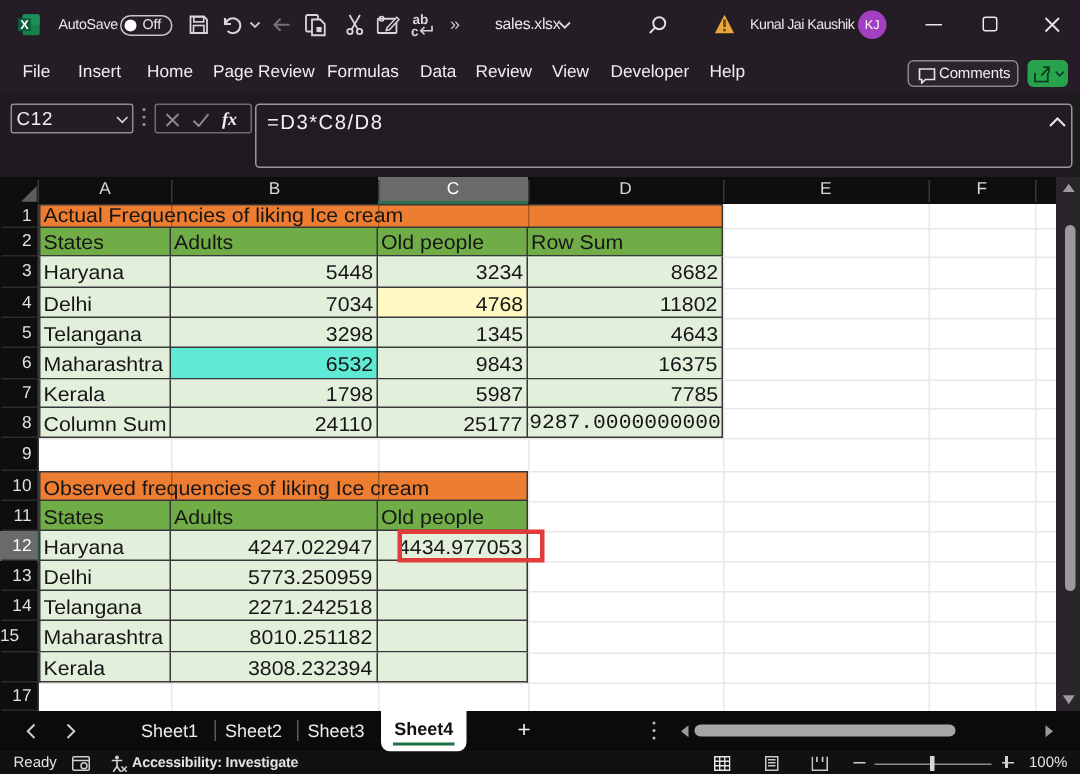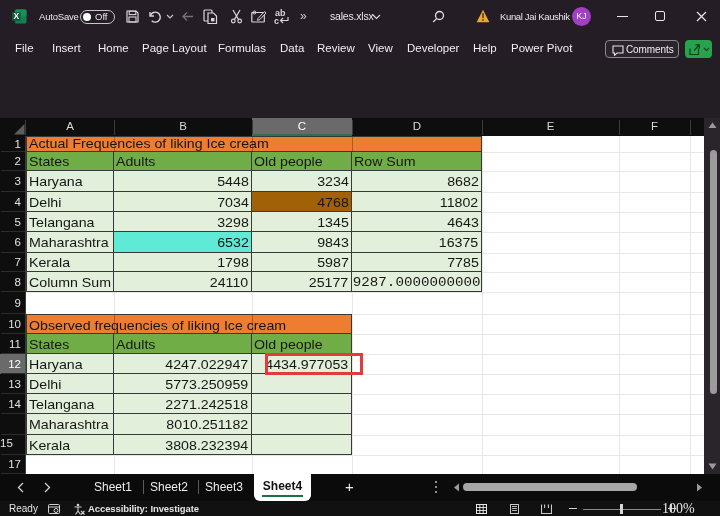--- a/index.html
+++ b/index.html
@@ -131,47 +131,74 @@
   <div class="abs" style="left:655px;top:11px;width:10px;height:10px;border:1.2px solid #e8e6e8;border-radius:2px;"></div>
   <svg class="abs" style="left:696px;top:11px" width="11" height="11" viewBox="0 0 11 11">
     <path d="M1 1 L10 10 M10 1 L1 10" stroke="#e8e6e8" stroke-width="1.2"></path>
   </svg>
 </div>
 
 <div id="ribbon">
   <div class="rtab" style="left:15px;">File</div>
   <div class="rtab" style="left:52px;">Insert</div>
   <div class="rtab" style="left:98px;">Home</div>
-  <div class="rtab" style="left:142px;">Page Layout</div>
+  <div class="rtab" style="left:142px;">Page Review</div>
   <div class="rtab" style="left:218px;">Formulas</div>
   <div class="rtab" style="left:280px;">Data</div>
   <div class="rtab" style="left:317px;">Review</div>
   <div class="rtab" style="left:368px;">View</div>
   <div class="rtab" style="left:407px;">Developer</div>
   <div class="rtab" style="left:473px;">Help</div>
-  <div class="rtab" style="left:511px;">Power Pivot</div>
 
   <div class="abs" style="left:605px;top:7px;width:74px;height:18px;border:1px solid #8a888a;border-radius:4px;background:#2a242b;">
     <svg style="position:absolute;left:6px;top:3.5px" width="12" height="11" viewBox="0 0 12 11">
       <path d="M1 1 h10 v7 h-6 l-2.5 2.3 v-2.3 h-1.5 z" fill="none" stroke="#e4e2e4" stroke-width="1.1"></path>
     </svg>
     <div style="position:absolute;left:20px;top:0;height:18px;line-height:17px;color:#f0eef0;font-size:10px;letter-spacing:-0.1px;">Comments</div>
   </div>
 
   <div class="abs" style="left:685px;top:7px;width:27px;height:18px;border-radius:4px;background:#27a34e;">
     <svg style="position:absolute;left:4px;top:3.5px" width="12" height="11" viewBox="0 0 12 11">
       <path d="M1 4.5 v6 h8.5 v-6" fill="none" stroke="#0c3d20" stroke-width="1.2"></path>
       <path d="M5.2 6.5 L10 1.2 M6.5 0.8 h3.8 v3.8" fill="none" stroke="#0c3d20" stroke-width="1.2"></path>
     </svg>
     <svg style="position:absolute;left:18px;top:7px" width="7" height="5" viewBox="0 0 7 5">
       <path d="M0.8 0.8 l2.7 2.7 l2.7 -2.7" fill="none" stroke="#0c3d20" stroke-width="1.1"></path>
     </svg>
   </div>
 </div>
 
+<div id="fstrip">
+
+  <div class="abs" style="left:7px;top:6px;width:82px;height:20px;border:1px solid #8e8a8e;border-radius:2px;background:#231e24;">
+    <div style="position:absolute;left:3px;top:0;height:20px;line-height:19px;color:#f0eef0;font-size:12.5px;letter-spacing:0.5px;">C12</div>
+    <svg style="position:absolute;left:69px;top:7px" width="9" height="6" viewBox="0 0 9 6">
+      <path d="M1 1 l3.5 3.5 l3.5 -3.5" fill="none" stroke="#d8d6d8" stroke-width="1.1"></path>
+    </svg>
+  </div>
+
+  <div class="abs" style="left:95px;top:9px;width:2px;height:2px;background:#9a969a;border-radius:50%;box-shadow:0 5px 0 #9a969a, 0 10px 0 #9a969a;"></div>
+
+  <div class="abs" style="left:103px;top:6px;width:65px;height:20px;border:1px solid #6e6a6e;border-radius:2px;">
+    <svg style="position:absolute;left:6px;top:5px" width="10" height="10" viewBox="0 0 10 10">
+      <path d="M1 1 L9 9 M9 1 L1 9" stroke="#8e8a8e" stroke-width="1.3"></path>
+    </svg>
+    <svg style="position:absolute;left:24px;top:5px" width="12" height="10" viewBox="0 0 12 10">
+      <path d="M1 5.5 L4.5 9 L11 1" fill="none" stroke="#8e8a8e" stroke-width="1.3"></path>
+    </svg>
+    <div style="position:absolute;left:44px;top:0;height:20px;line-height:18px;color:#f0eef0;font-size:12px;font-style:italic;font-family:'Liberation Serif',serif;font-weight:bold;">fx</div>
+  </div>
+
+  <div class="abs" style="left:170px;top:5.5px;width:545px;height:43px;border:1px solid #9a969a;border-radius:3px;background:#211c22;">
+    <div style="position:absolute;left:7px;top:1px;height:22px;line-height:21px;color:#f2f0f2;font-size:13.5px;letter-spacing:1px;">=D3*C8/D8</div>
+    <svg style="position:absolute;left:528px;top:8px" width="12" height="7" viewBox="0 0 12 7">
+      <path d="M1 6 L6 1 L11 6" fill="none" stroke="#e8e6e8" stroke-width="1.4"></path>
+    </svg>
+  </div>
+</div>
 
 <div id="colhdr">
 
   <svg class="abs" style="left:14px;top:6px" width="11" height="11" viewBox="0 0 11 11">
     <path d="M10.5 0 V10.5 H0 z" fill="#5d5d5d"></path>
   </svg>
   <div class="chlabel" style="left:26px;width:88px;">A</div>
   <div class="chlabel" style="left:114px;width:138px;">B</div>
   <div class="chlabel" style="left:252px;width:100px;background:#6a6a6a;color:#ffffff;">C</div>
   <div class="chlabel" style="left:352px;width:130px;">D</div>
@@ -209,21 +236,21 @@
       <div class="rhlabel" style="top:178px;height:20px;line-height:20px;width:26px;padding-right:5px;">10</div>
       <div class="rhsep" style="top:197px"></div>
       <div class="rhlabel" style="top:198px;height:20px;line-height:20px;width:26px;padding-right:5px;">11</div>
       <div class="rhsep" style="top:217px"></div>
       <div class="rhlabel" style="top:218px;height:20px;line-height:20px;background:#6a6a6a;color:#fff;width:26px;padding-right:5px;">12</div>
       <div class="rhsep" style="top:237px"></div>
       <div class="rhlabel" style="top:238px;height:20px;line-height:20px;width:26px;padding-right:5px;">13</div>
       <div class="rhsep" style="top:257px"></div>
       <div class="rhlabel" style="top:258px;height:20px;line-height:20px;width:26px;padding-right:5px;">14</div>
       <div class="rhsep" style="top:277px"></div>
-      <div class="rhlabel" style="top:278px;height:21px;line-height:21px;width:26px;padding-right:18px;margin-top:19px;">15</div>
+      <div class="rhlabel" style="top:278px;height:21px;line-height:21px;width:26px;padding-right:18px;">15</div>
       <div class="rhsep" style="top:298px"></div>
       <div class="rhlabel" style="top:299px;height:20px;line-height:20px;width:26px;padding-right:5px;margin-left:19px;">16</div>
       <div class="rhsep" style="top:318px"></div>
       <div class="rhlabel" style="top:319px;height:19px;line-height:19px;width:26px;padding-right:5px;">17</div>
       <div class="rhsep" style="top:337px"></div>
       <div class="abs" style="left:24.5px;top:218px;width:1.5px;height:21px;background:#2f5f45;"></div>
     </div>
 
 <div id="grid">
       <div class="ghline" style="top:16px"></div>
@@ -255,21 +282,21 @@
         <div class="cell cl" style="left:0px;top:16px;width:88px;height:19px;line-height:20px;background:#70ad47;border-left:1px solid #383838;"><span class="tx txl" style="">States</span></div>
         <div class="cell cl" style="left:88px;top:16px;width:138px;height:19px;line-height:20px;background:#70ad47;"><span class="tx txl" style="">Adults</span></div>
         <div class="cell cl" style="left:226px;top:16px;width:100px;height:19px;line-height:20px;background:#70ad47;"><span class="tx txl" style="">Old people</span></div>
         <div class="cell cl" style="left:326px;top:16px;width:130px;height:19px;line-height:20px;background:#70ad47;"><span class="tx txl" style="">Row Sum</span></div>
         <div class="cell cl" style="left:0px;top:35px;width:88px;height:21px;line-height:22px;background:#e2efda;border-left:1px solid #383838;"><span class="tx txl" style="">Haryana</span></div>
         <div class="cell cr" style="left:88px;top:35px;width:138px;height:21px;line-height:22px;background:#e2efda;"><span class="tx txr" style="">5448</span></div>
         <div class="cell cr" style="left:226px;top:35px;width:100px;height:21px;line-height:22px;background:#e2efda;"><span class="tx txr" style="">3234</span></div>
         <div class="cell cr" style="left:326px;top:35px;width:130px;height:21px;line-height:22px;background:#e2efda;"><span class="tx txr" style="">8682</span></div>
         <div class="cell cl" style="left:0px;top:56px;width:88px;height:20px;line-height:21px;background:#e2efda;border-left:1px solid #383838;"><span class="tx txl" style="">Delhi</span></div>
         <div class="cell cr" style="left:88px;top:56px;width:138px;height:20px;line-height:21px;background:#e2efda;"><span class="tx txr" style="">7034</span></div>
-        <div class="cell cr" style="left:226px;top:56px;width:100px;height:20px;line-height:21px;background:#a16207;"><span class="tx txr" style="">4768</span></div>
+        <div class="cell cr" style="left:226px;top:56px;width:100px;height:20px;line-height:21px;background:#fef9c3;"><span class="tx txr" style="">4768</span></div>
         <div class="cell cr" style="left:326px;top:56px;width:130px;height:20px;line-height:21px;background:#e2efda;"><span class="tx txr" style="">11802</span></div>
         <div class="cell cl" style="left:0px;top:76px;width:88px;height:20px;line-height:21px;background:#e2efda;border-left:1px solid #383838;"><span class="tx txl" style="">Telangana</span></div>
         <div class="cell cr" style="left:88px;top:76px;width:138px;height:20px;line-height:21px;background:#e2efda;"><span class="tx txr" style="">3298</span></div>
         <div class="cell cr" style="left:226px;top:76px;width:100px;height:20px;line-height:21px;background:#e2efda;"><span class="tx txr" style="">1345</span></div>
         <div class="cell cr" style="left:326px;top:76px;width:130px;height:20px;line-height:21px;background:#e2efda;"><span class="tx txr" style="">4643</span></div>
         <div class="cell cl" style="left:0px;top:96px;width:88px;height:21px;line-height:22px;background:#e2efda;border-left:1px solid #383838;"><span class="tx txl" style="">Maharashtra</span></div>
         <div class="cell cr" style="left:88px;top:96px;width:138px;height:21px;line-height:22px;background:#5eead4;"><span class="tx txr" style="">6532</span></div>
         <div class="cell cr" style="left:226px;top:96px;width:100px;height:21px;line-height:22px;background:#e2efda;"><span class="tx txr" style="">9843</span></div>
         <div class="cell cr" style="left:326px;top:96px;width:130px;height:21px;line-height:22px;background:#e2efda;"><span class="tx txr" style="">16375</span></div>
         <div class="cell cl" style="left:0px;top:117px;width:88px;height:19px;line-height:20px;background:#e2efda;border-left:1px solid #383838;"><span class="tx txl" style="">Kerala</span></div>
@@ -376,16 +403,16 @@
   <svg class="abs" style="left:541px;top:2.5px" width="11" height="10" viewBox="0 0 11 10">
     <path d="M0.5 0.5 V9.5 H10.5 V0.5" fill="none" stroke="#cacaca" stroke-width="1.1"></path>
     <path d="M3.6 0.5 V4 M7.4 0.5 V4" stroke="#cacaca" stroke-width="1.1"></path>
   </svg>
 
   <div class="abs" style="left:569px;top:7px;width:8px;height:1.2px;background:#d0d0d0;"></div>
   <div class="abs" style="left:583px;top:7.5px;width:78px;height:1px;background:#8a8a8a;"></div>
   <div class="abs" style="left:620px;top:3px;width:3px;height:10px;background:#d8d8d8;"></div>
   <div class="abs" style="left:668px;top:7px;width:8px;height:1.2px;background:#d0d0d0;"></div>
   <div class="abs" style="left:667px;top:3px;width:1.2px;height:8px;background:#d0d0d0;margin-left:3.4px;"></div>
-  <div class="sb-txt" style="left:662px;font-size:14px;font-family:Liberation Serif, serif;">100%</div>
+  <div class="sb-txt" style="left:686px;font-size:10px;">100%</div>
 </div>
 
 </div>
 
 </body></html>

